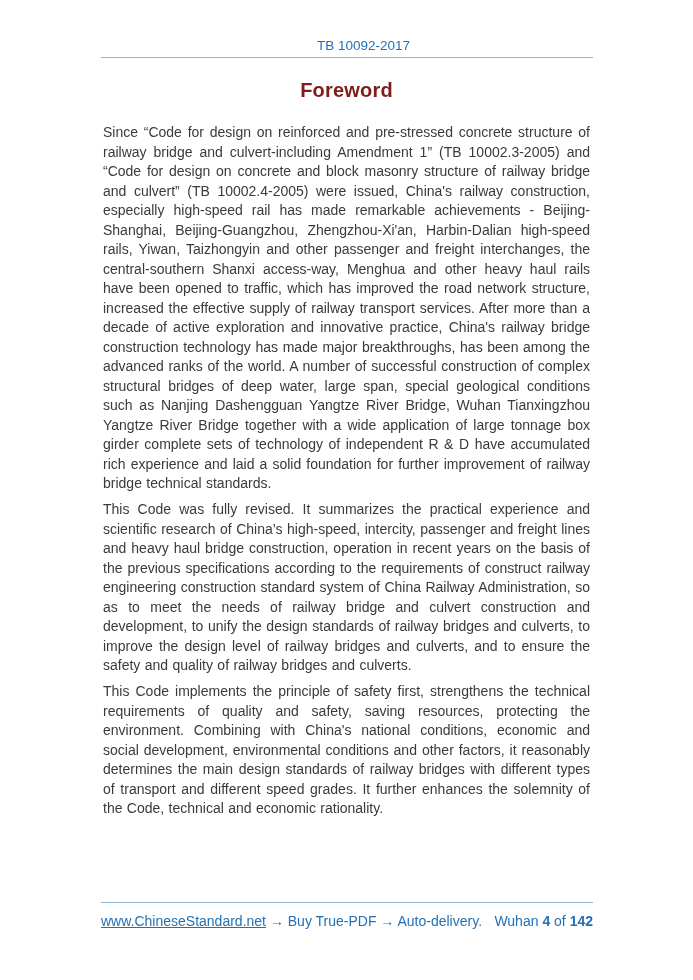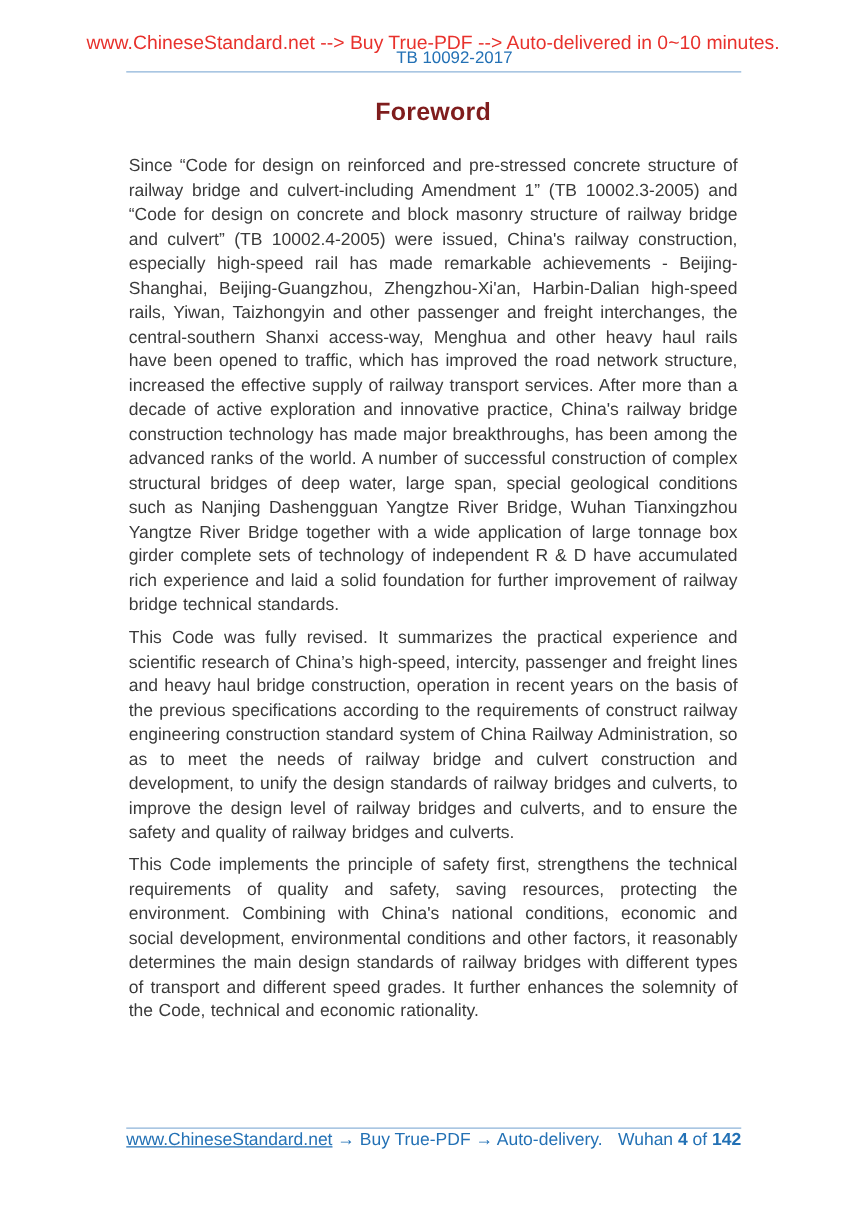--- a/index.html
+++ b/index.html
@@ -75,21 +75,21 @@
   }
   .body-text p {
     margin: 0 0 6.5px 0;
   }
   .page-footer {
     position: absolute;
     top: 902px;
     left: 101px;
     width: 492px;
     border-top: 1px solid var(--rule-blue, #8db4d9);
-    padding-top: 0;
+    padding-top: 10px;
     display: flex;
     justify-content: space-between;
     align-items: baseline;
     font-size: 14px;
     color: var(--accent-blue, #2371b5);
     white-space: nowrap;
   }
   .site-link {
     color: inherit;
     text-decoration: underline;
@@ -97,21 +97,20 @@
   }
   .page-indicator b {
     font-weight: bold;
   }
 </style>
 </head>
 <body>
 
 <div class="page">
 
-  <div class="promo-banner">www.ChineseStandard.net --&gt; Buy True-PDF --&gt; Auto-delivered in 0~10 minutes.</div>
 
   <div class="standard-number">TB 10092-2017</div>
 
   <div class="header-rule"></div>
 
   <div class="page-title">Foreword</div>
 
   <div class="body-text">
     <p>Since “Code for design on reinforced and pre-stressed concrete structure of railway bridge and culvert-including Amendment 1” (TB 10002.3-2005) and “Code for design on concrete and block masonry structure of railway bridge and culvert” (TB 10002.4-2005) were issued, China's railway construction, especially high-speed rail has made remarkable achievements - Beijing-Shanghai, Beijing-Guangzhou, Zhengzhou-Xi'an, Harbin-Dalian high-speed rails, Yiwan, Taizhongyin and other passenger and freight interchanges, the central-southern Shanxi access-way, Menghua and other heavy haul rails have been opened to traffic, which has improved the road network structure, increased the effective supply of railway transport services. After more than a decade of active exploration and innovative practice, China's railway bridge construction technology has made major breakthroughs, has been among the advanced ranks of the world. A number of successful construction of complex structural bridges of deep water, large span, special geological conditions such as Nanjing Dashengguan Yangtze River Bridge, Wuhan Tianxingzhou Yangtze River Bridge together with a wide application of large tonnage box girder complete sets of technology of independent R &amp; D have accumulated rich experience and laid a solid foundation for further improvement of railway bridge technical standards.</p>
     <p>This Code was fully revised. It summarizes the practical experience and scientific research of China’s high-speed, intercity, passenger and freight lines and heavy haul bridge construction, operation in recent years on the basis of the previous specifications according to the requirements of construct railway engineering construction standard system of China Railway Administration, so as to meet the needs of railway bridge and culvert construction and development, to unify the design standards of railway bridges and culverts, to improve the design level of railway bridges and culverts, and to ensure the safety and quality of railway bridges and culverts.</p>

